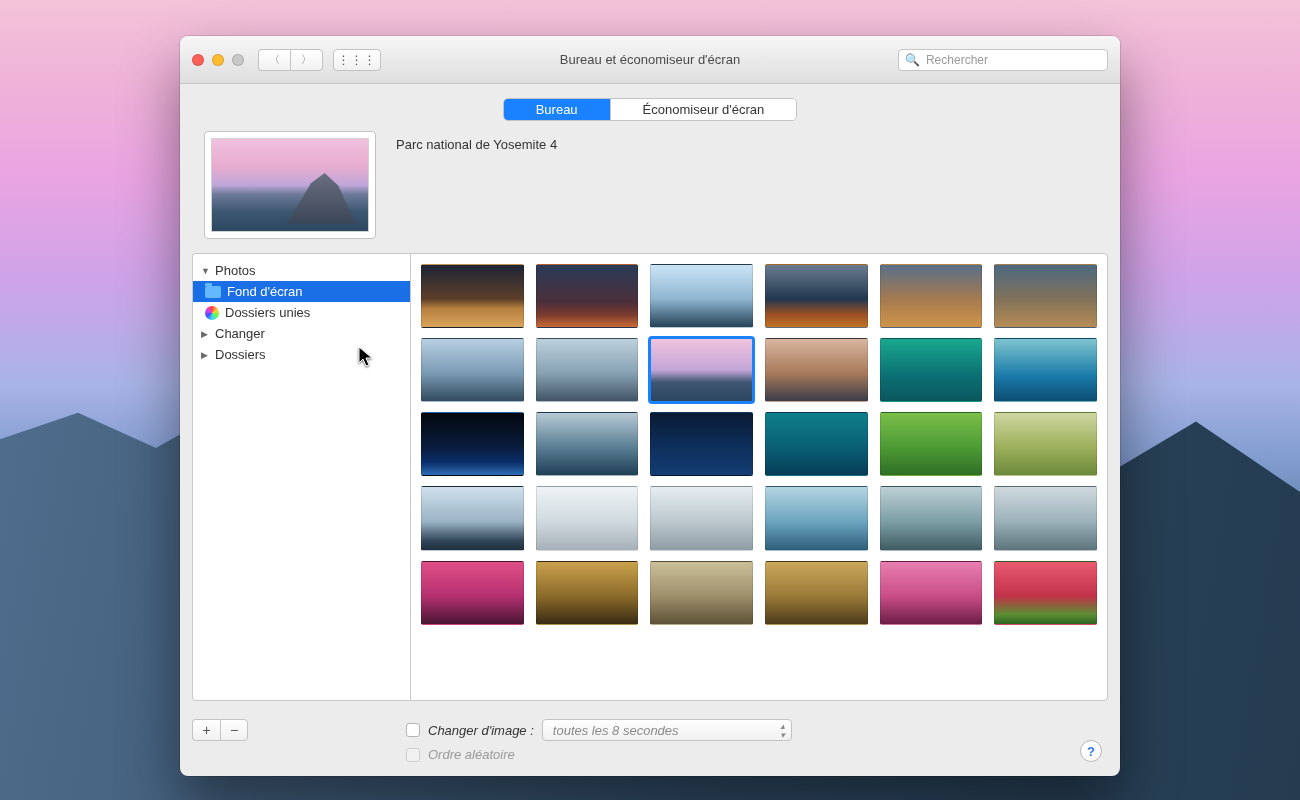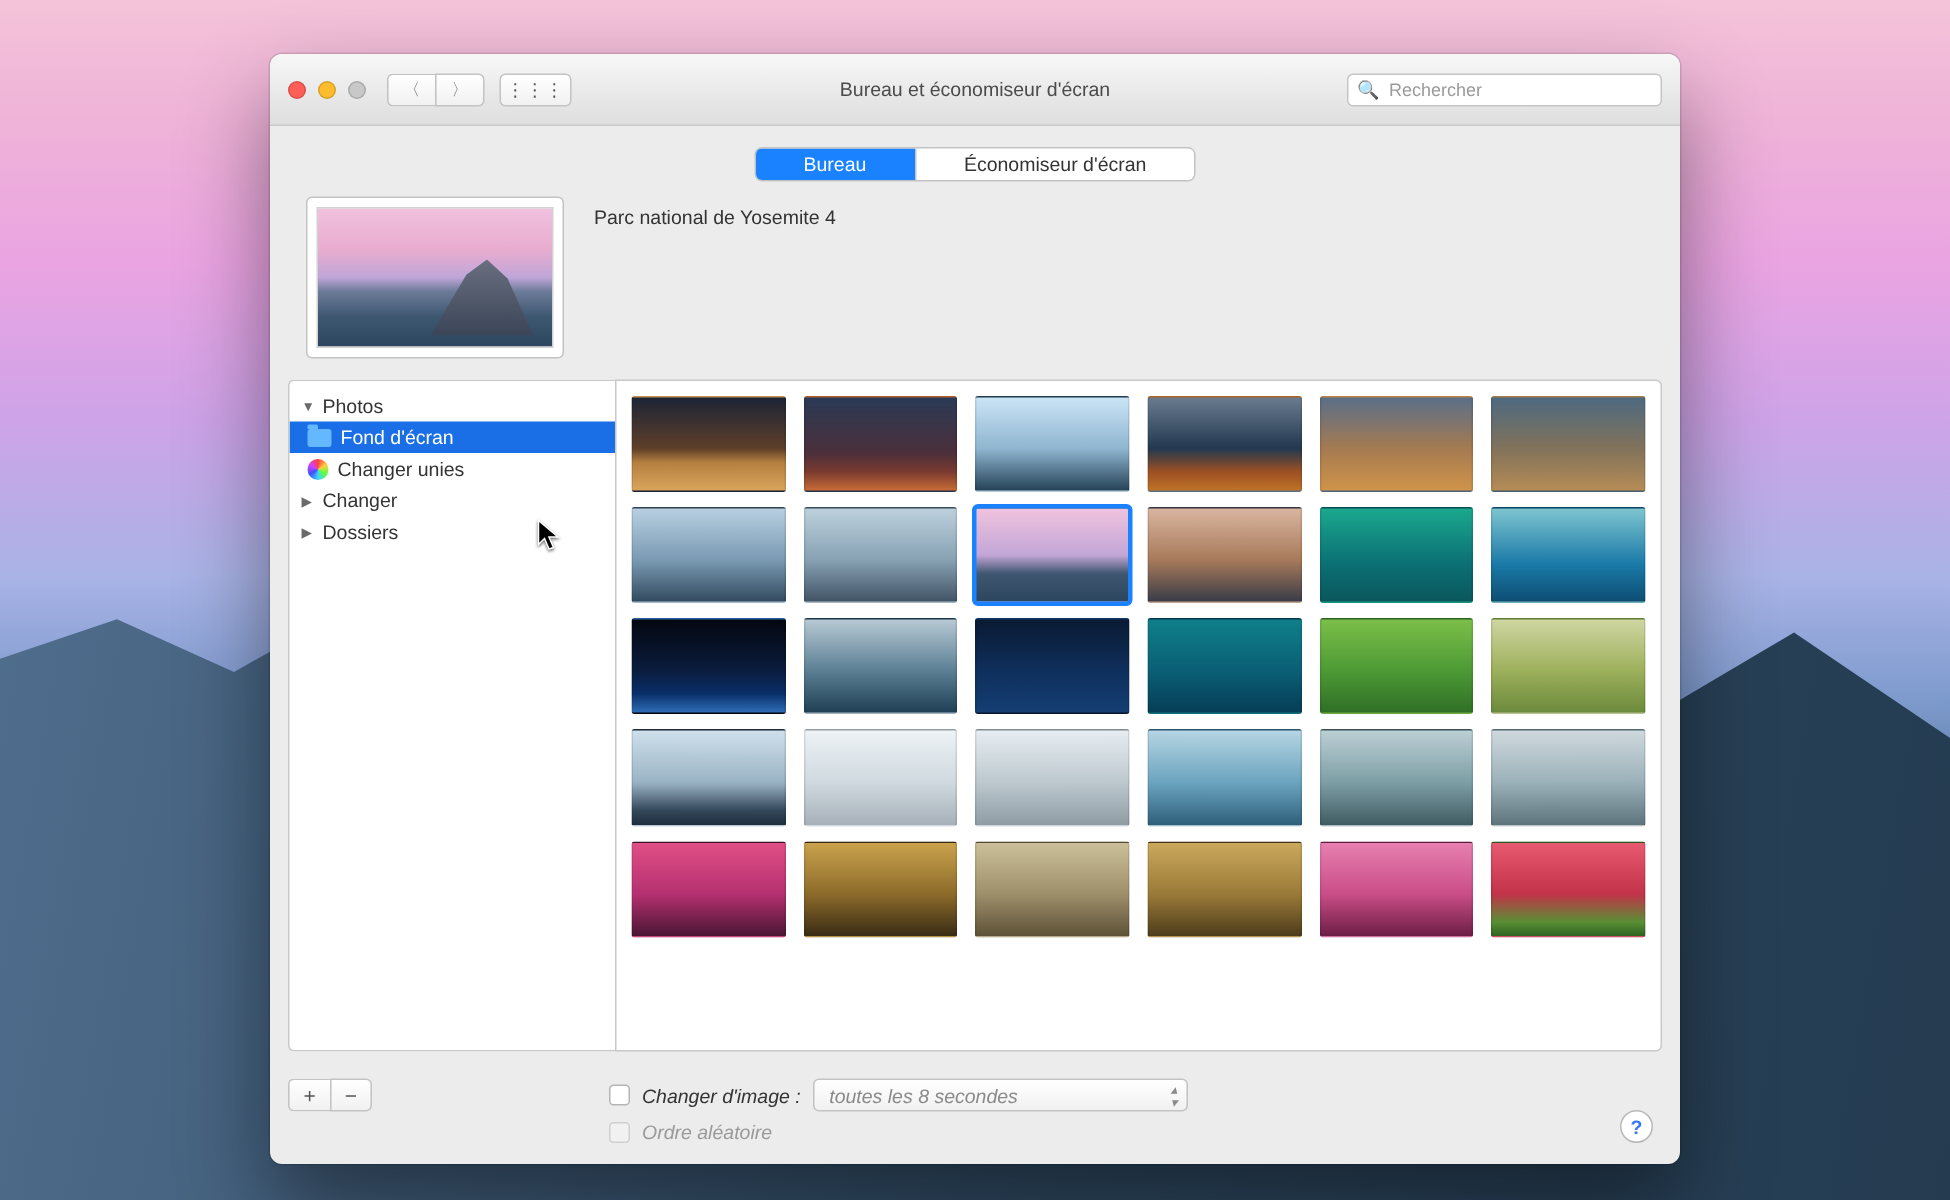--- a/index.html
+++ b/index.html
@@ -244,21 +244,21 @@
         <div class="tree-row group">
           <span class="tri">▼</span>
           <span>Photos</span>
         </div>
         <div class="tree-row indent1 selected">
           <span class="folder-icon"></span>
           <span>Fond d'écran</span>
         </div>
         <div class="tree-row indent1">
           <span class="color-wheel"></span>
-          <span>Changer unies</span>
+          <span>Dossiers unies</span>
         </div>
         <div class="tree-row group">
           <span class="tri">▶</span>
           <span>Changer</span>
         </div>
         <div class="tree-row group">
           <span class="tri">▶</span>
           <span>Dossiers</span>
         </div>
       </div>

